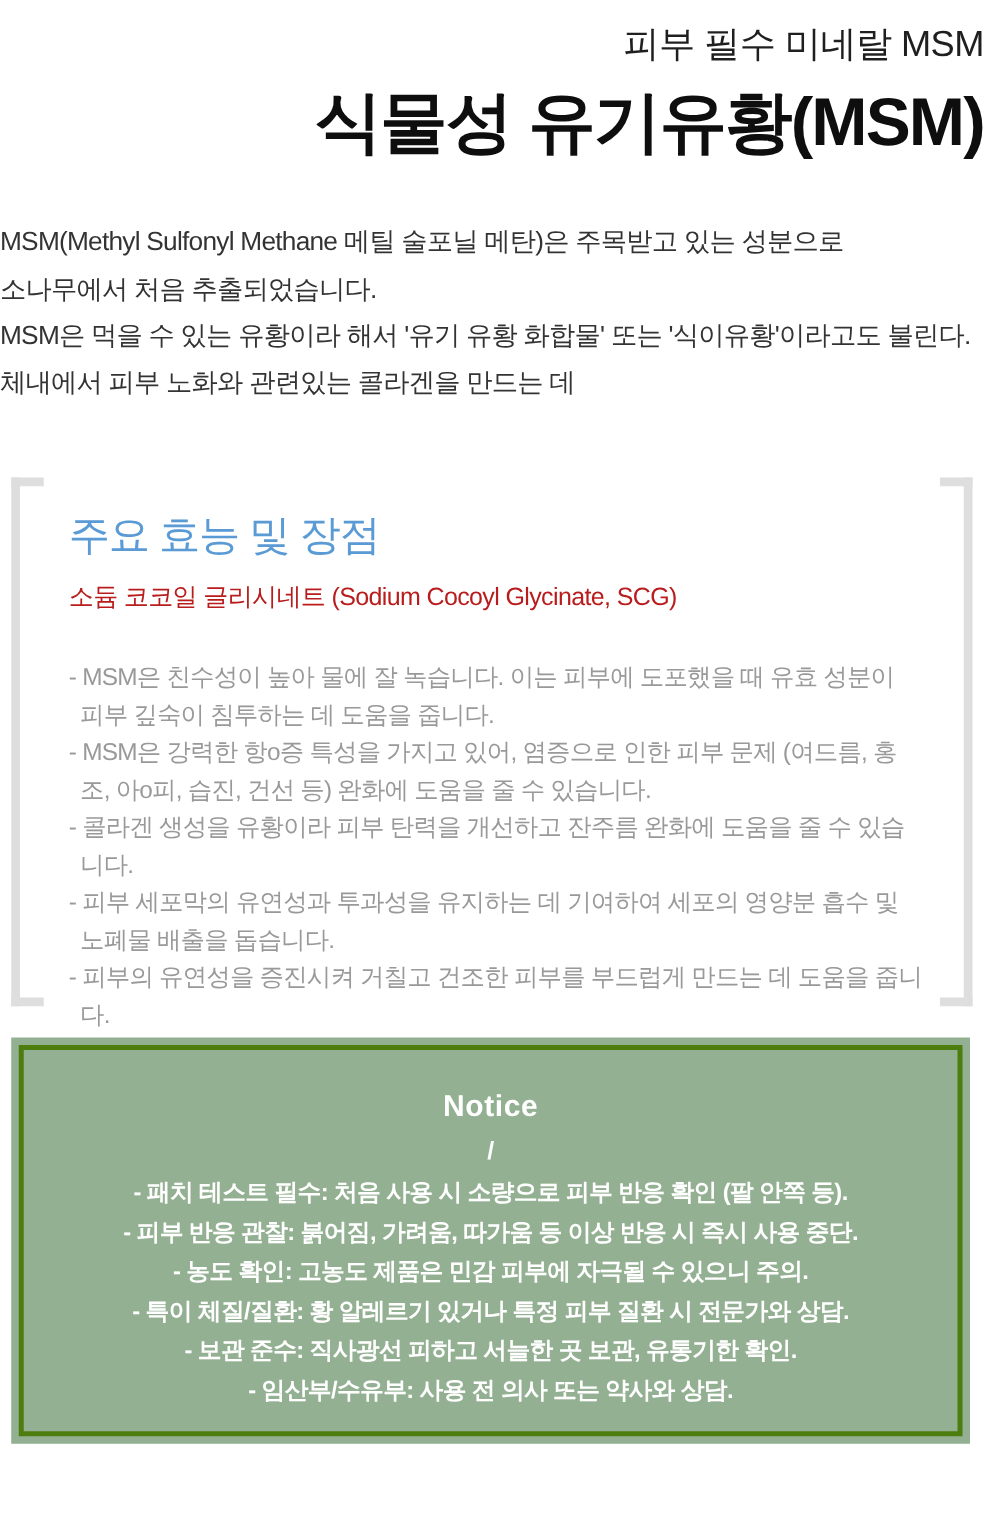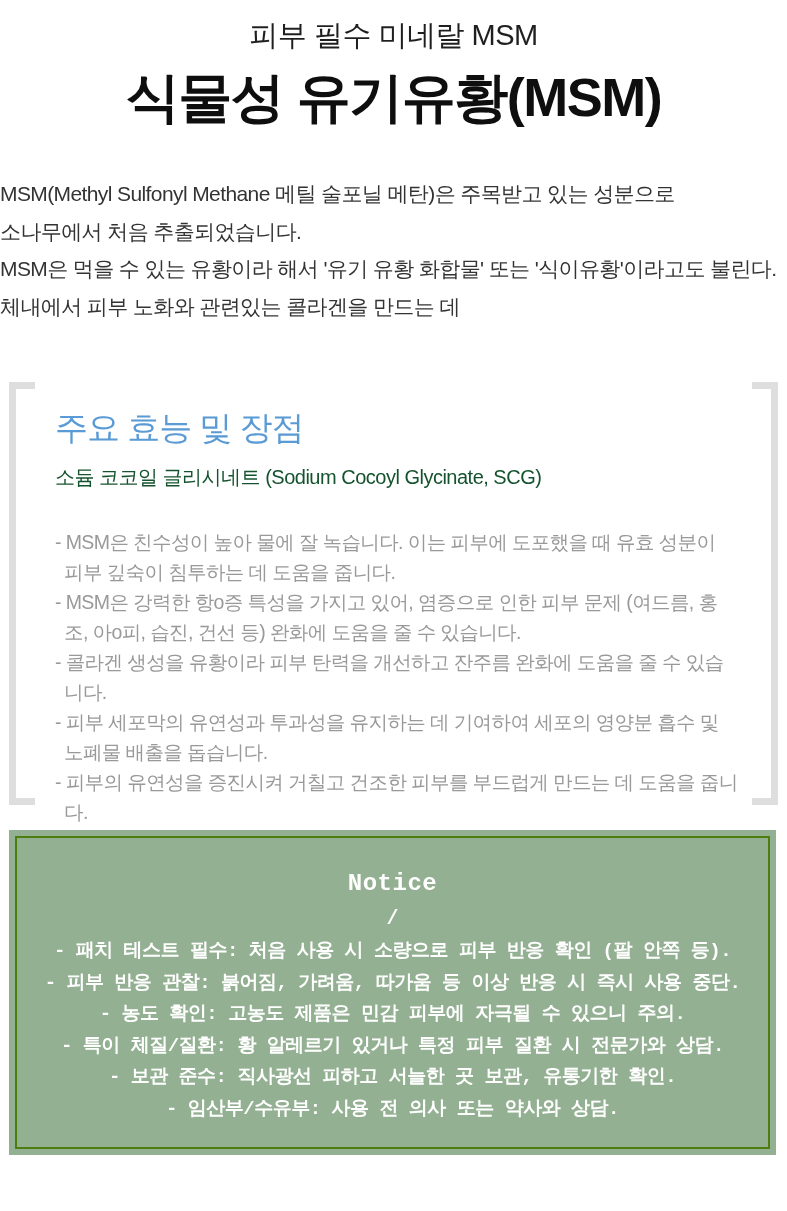--- a/index.html
+++ b/index.html
@@ -6,21 +6,21 @@
   html, body { background: #ffffff; }
   body {
     width: 787px;
     height: 1211px;
     font-family: "Liberation Sans", "DejaVu Sans", sans-serif;
     overflow: hidden;
   }
   .page { width: 787px; height: 1211px; position: relative; background: #fff; }
 
   
-  .header { text-align: center; padding-top: 16px; }
+  .header { text-align: right; padding-top: 16px; }
   .eyebrow {
     font-size: 29px;
     color: #1f1f1f;
     letter-spacing: -0.5px;
   }
   .title {
     margin-top: 6px;
     font-size: 54px;
     font-weight: 700;
     color: #0e0e0e;
@@ -60,21 +60,21 @@
 
   .benefits-heading {
     font-size: 33px;
     font-weight: 500;
     color: #5b9bd5;
     letter-spacing: -1px;
   }
   .benefits-subheading {
     margin-top: 13px;
     font-size: 20px;
-    color: #14532d;
+    color: #b91c1c;
     letter-spacing: -0.5px;
   }
   .benefits-list {
     list-style: none;
     margin-top: 36px;
   }
   .benefit-item {
     font-size: 19.5px;
     line-height: 30px;
     color: #999999;
@@ -87,24 +87,23 @@
   .notice {
     position: relative;
     margin: 25px 11px 0 9px;  
     width: 767px;
     height: 325px;
     background: #93b092;
   }
   .notice-inner {
     position: absolute;
     inset: 6px;
-    border: 2px solid #4d7c0f;
+    border: 4px solid #4d7c0f;
     text-align: center;
     color: #ffffff;
-    font-family: Liberation Mono, monospace;
   }
   .notice-title {
     margin-top: 32px;
     font-size: 24px;
     font-weight: 700;
     letter-spacing: 0.5px;
   }
   .notice-divider {
     margin-top: 10px;
     font-size: 20px;

